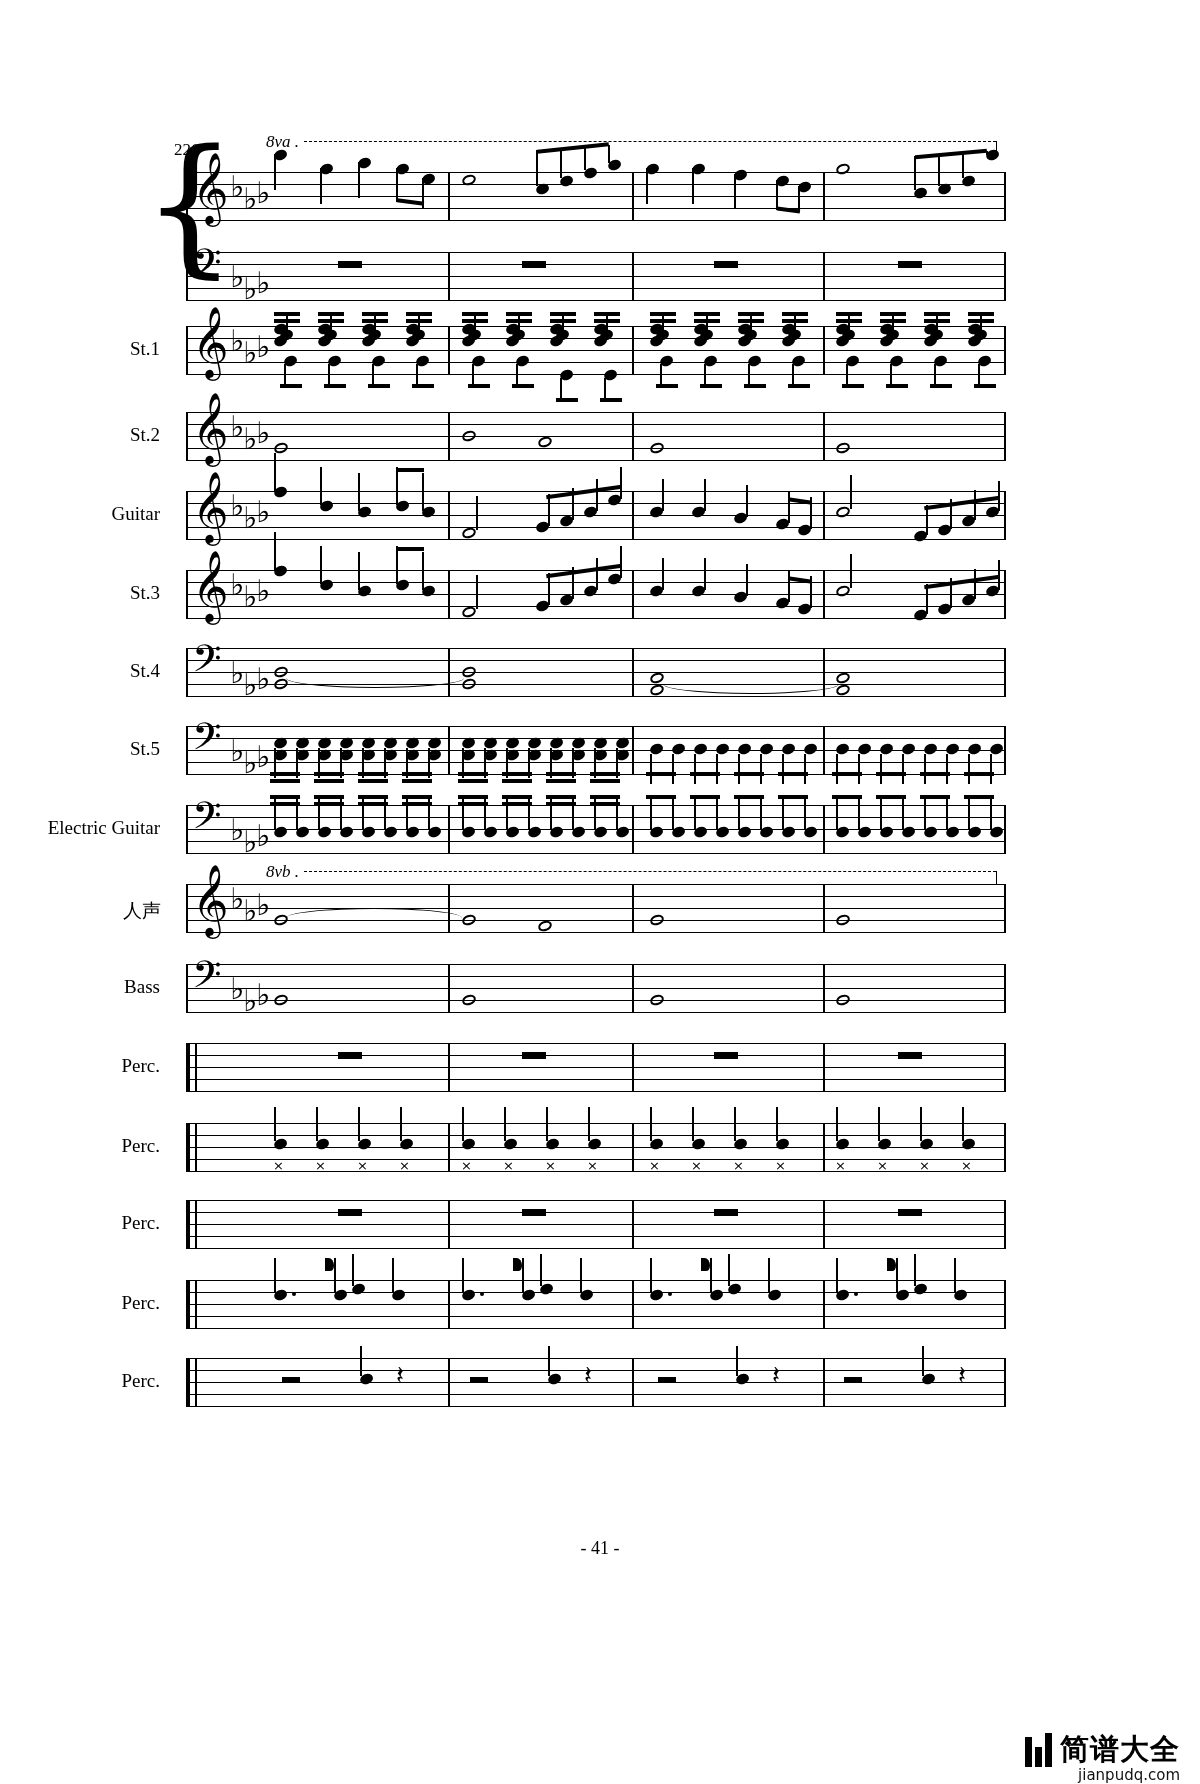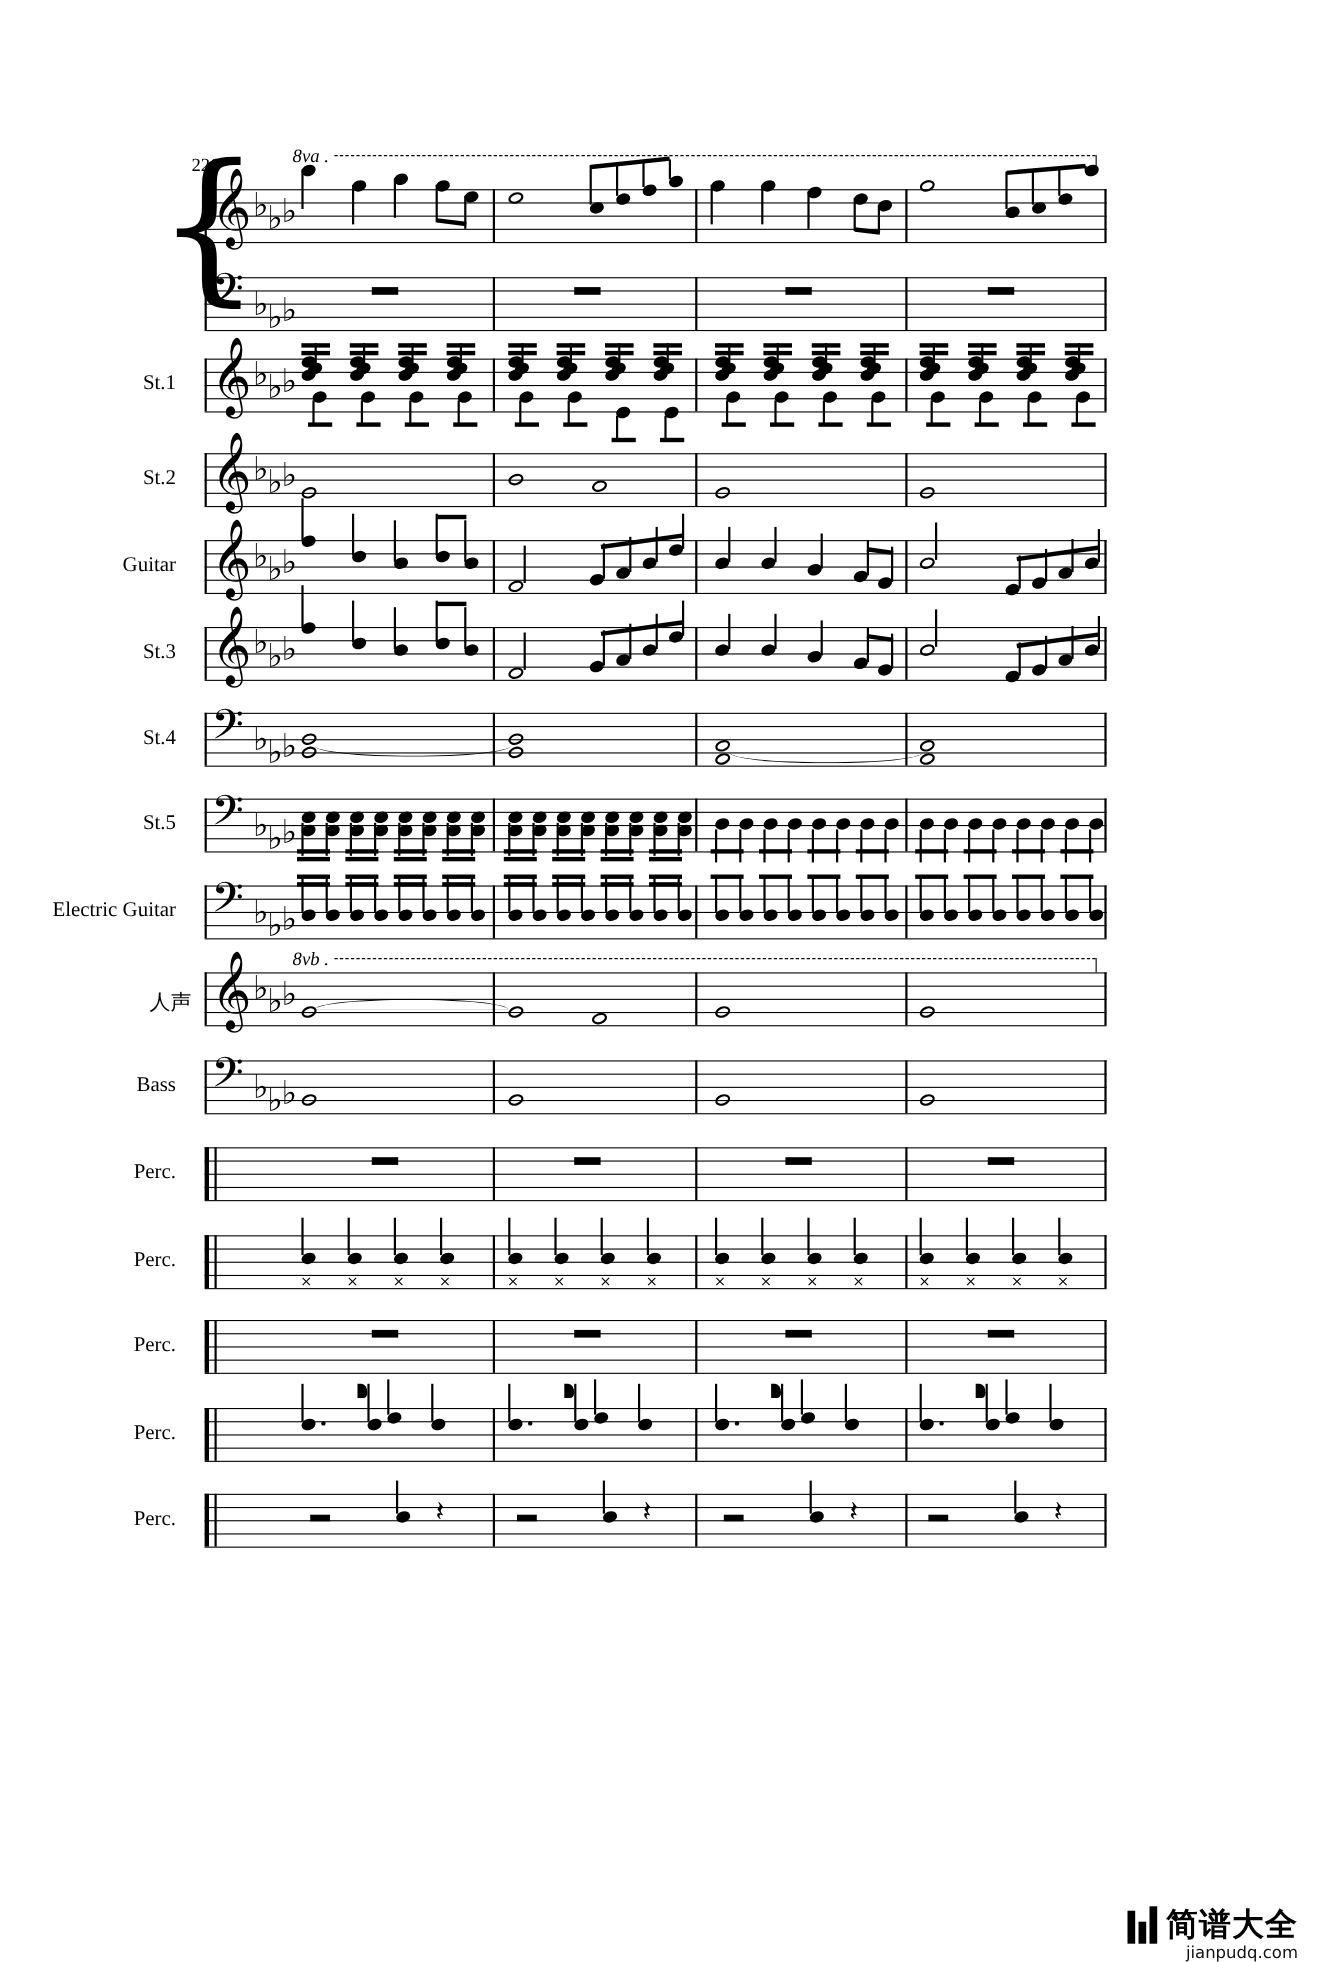--- a/index.html
+++ b/index.html
@@ -885,21 +885,21 @@
         <div class="stem" style="left:782px; top:-8px; height:32px;"></div>
         <div class="nh" style="left:804px; top:22px;"></div>
         <div class="stem" style="left:804px; top:-8px; height:32px;"></div>
         <div class="beam" style="left:646px; top:-10px; width:30px;"></div>
         <div class="beam" style="left:690px; top:-10px; width:30px;"></div>
         <div class="beam" style="left:734px; top:-10px; width:30px;"></div>
         <div class="beam" style="left:778px; top:-10px; width:30px;"></div>
       </div>
   </div>
 
-  <div class="sys-label" style="left:44px; top:898px; width:130px; font-family:'DejaVu Sans',sans-serif;">人声</div>
+  <div class="sys-label" style="left:31px; top:898px; width:130px; font-family:'DejaVu Sans',sans-serif;">人声</div>
   <div class="ottava" style="left:266px; top:862px;">
     <span>8vb .</span>
     <span class="dash" style="left:38px; width:692px;"></span>
     <span class="hook" style="left:730px; top:9px;"></span>
   </div>
   <div class="staff" style="top:884px;">
     <div class="line"></div>
       <div class="line"></div>
       <div class="line"></div>
       <div class="line"></div>
@@ -1129,20 +1129,21 @@
         <div class="nh" style="left:550px; top:16px;"></div>
         <div class="stem" style="left:550px; top:-12px; height:30px;"></div>
         <div class="qrest" style="left:586px; top:4px;">𝄽</div>
         <div class="rest-bar" style="left:658px; top:19px; width:18px; height:6px;"></div>
         <div class="nh" style="left:736px; top:16px;"></div>
         <div class="stem" style="left:736px; top:-12px; height:30px;"></div>
         <div class="qrest" style="left:772px; top:4px;">𝄽</div>
       </div>
   </div>
 
+  <div class="pagenum" style="top:1538px;">- 41 -</div>
 
   <div class="logo">
     <span class="logo-bars">
       <i style="height:30px"></i>
         <i style="height:20px"></i>
         <i style="height:34px"></i>
     </span>
     <span class="logo-text">简谱大全</span>
   </div>
   <div class="logo-url">jianpudq.com</div>

